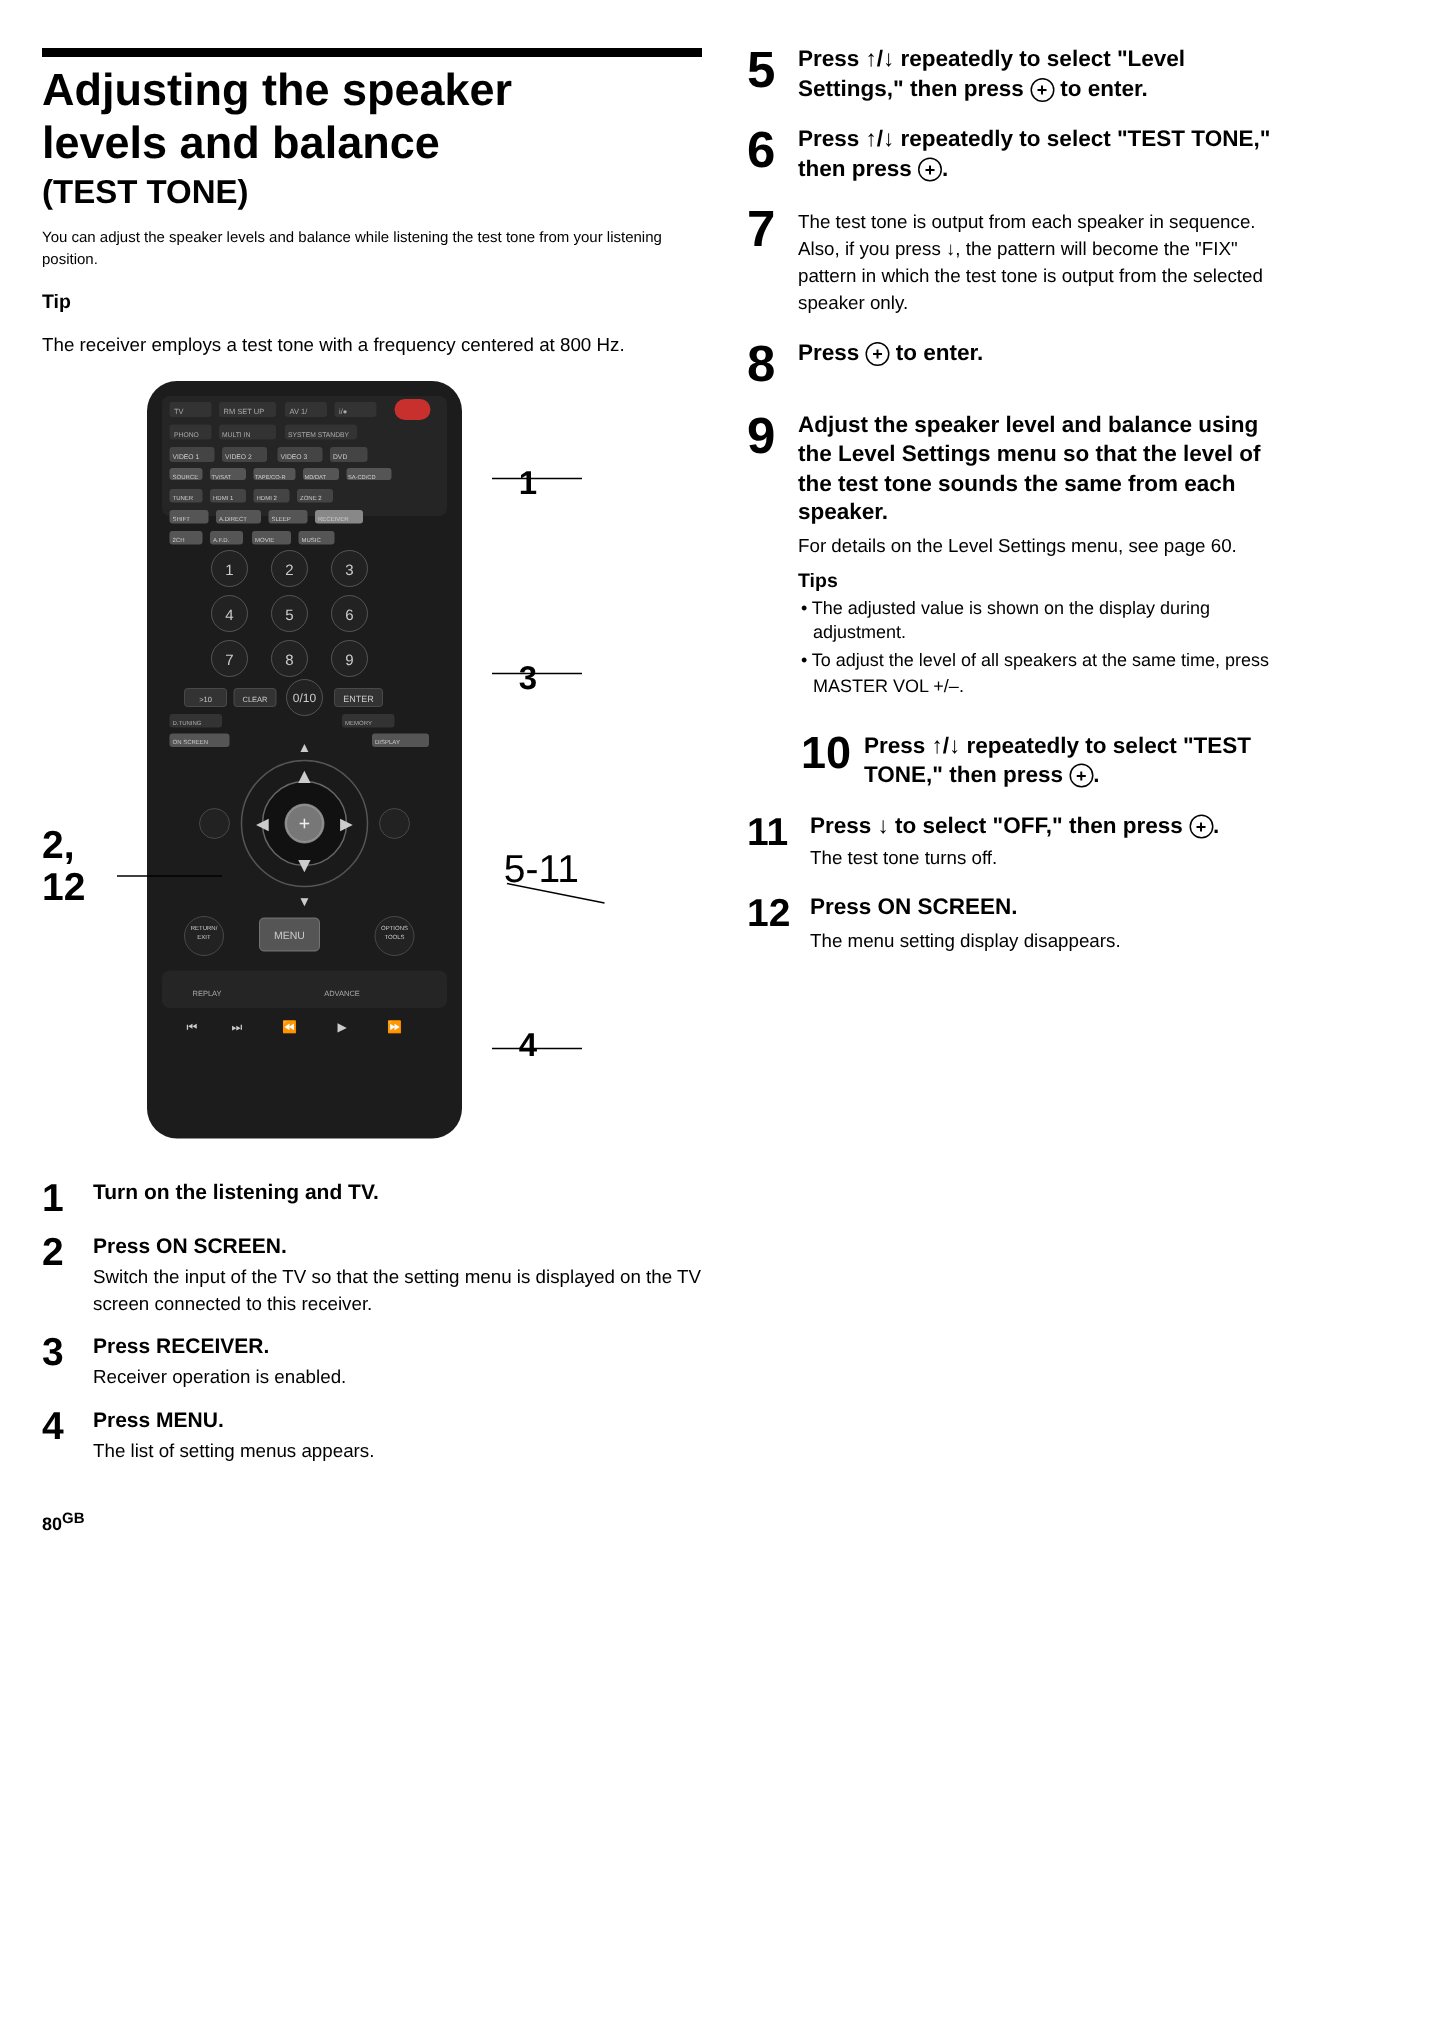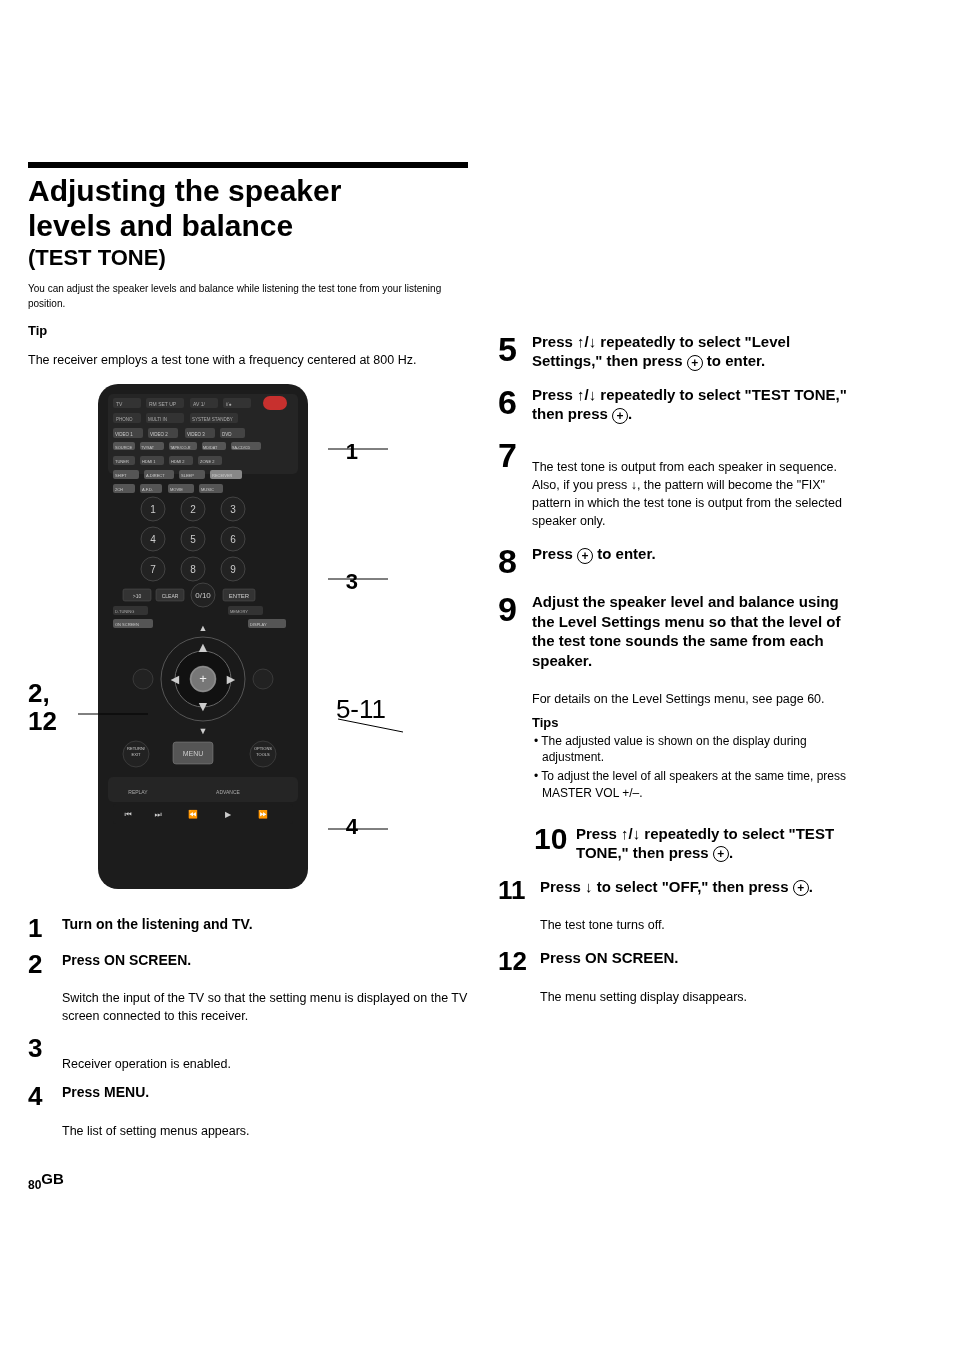--- a/index.html
+++ b/index.html
@@ -11,21 +11,20 @@
       width: 954px;
       min-height: 1352px;
       padding: 0;
     }
     .page {
       display: flex;
       width: 886px;
       min-height: 1352px;
       padding: 30px 28px 30px 28px;
       gap: 0;
-      align-items: center;
     }
     .left-col {
       width: 460px;
       flex-shrink: 0;
       padding-right: 20px;
     }
     .right-col {
       flex: 1;
       padding-left: 10px;
     }
@@ -98,21 +97,21 @@
       flex: 1;
     }
     .step-title {
       font-weight: 700;
       font-size: 14px;
       line-height: 1.3;
     }
     .step-desc {
       font-size: 12.5px;
       line-height: 1.45;
-      margin-top: 20px;
+      margin-top: 3px;
     }
     .step-bold {
       font-weight: 700;
     }
     
     .tips-box {
       margin-top: 6px;
       margin-bottom: 8px;
     }
     .tips-heading {
@@ -130,21 +129,21 @@
     .tips-item::before {
       content: "•";
       margin-right: 3px;
     }
     .page-num {
       font-size: 12px;
       font-weight: 700;
       margin-top: 30px;
     }
     .page-num sup {
-      font-size: 15px;
+      font-size: 10px;
       margin-top: 28px;
     }
   </style>
 </head>
 <body>
 
 <div class="page">
 
   <div class="left-col">
     <div class="page-title-bar"></div>
@@ -348,20 +347,21 @@
       <div class="step-num">2</div>
       <div class="step-content">
         <div class="step-title step-bold">Press ON SCREEN.</div>
         <div class="step-desc">Switch the input of the TV so that the setting menu is displayed on the TV screen connected to this receiver.</div>
       </div>
     </div>
 
     <div class="step">
       <div class="step-num">3</div>
       <div class="step-content">
+        <div class="step-title step-bold">Press RECEIVER.</div>
         <div class="step-desc">Receiver operation is enabled.</div>
       </div>
     </div>
 
     <div class="step">
       <div class="step-num">4</div>
       <div class="step-content">
         <div class="step-title step-bold">Press MENU.</div>
         <div class="step-desc">The list of setting menus appears.</div>
       </div>

